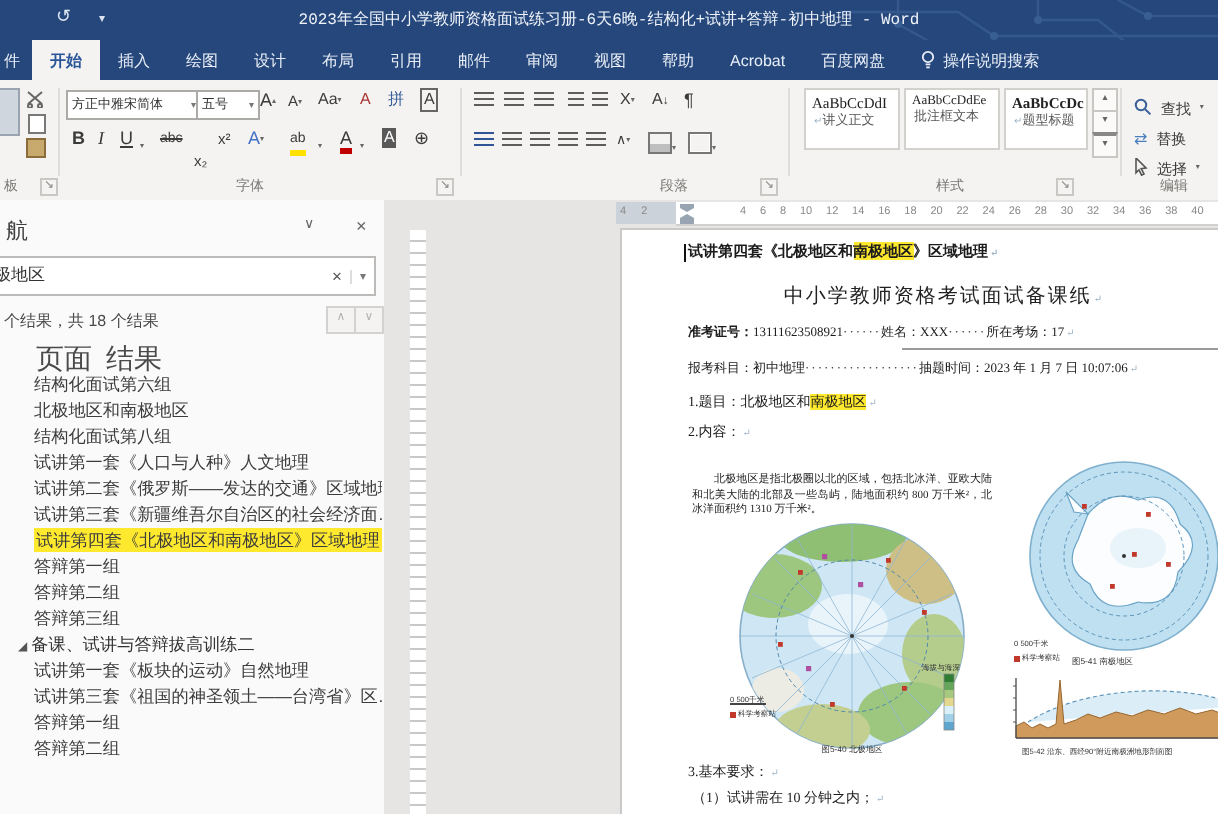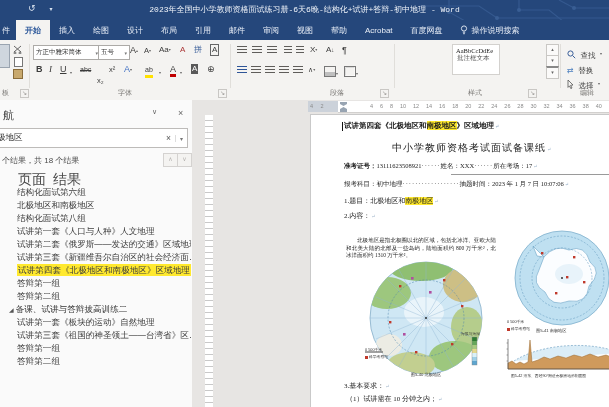--- a/index.html
+++ b/index.html
@@ -214,23 +214,31 @@
     <div class="bars" style="left:293px;top:26px;"></div>
     <span class="rbtn" style="left:308px;top:25px;font-size:7px;"><span>∧</span><span class="tri">▾</span></span>
     <div class="boxic" style="left:324px;top:26px;background:linear-gradient(#bfbfbf,#bfbfbf) 0 100%/100% 4px no-repeat;"></div>
       <span class="rbtn tri" style="left:336px;top:29px;">▾</span>
     <div class="boxic" style="left:344px;top:26px;box-shadow:inset 0 0 0 0.5px #fff, inset 4px 0 0 -3.5px #777, inset 0 4px 0 -3.5px #777;"></div>
       <span class="rbtn tri" style="left:356px;top:29px;">▾</span>
     <span class="glabel" style="left:330px;">段落</span>
     <span class="launch" style="left:380px;">↘</span>
     <div class="rdiv" style="left:394px;"></div>
 
+    <div class="stylecard" style="left:402px;top:4px;">
+      <div class="sample">AaBbCcDdI</div>
+      <div class="sname"><span class="eol">↵</span><span>讲义正文</span></div>
+    </div>
     <div class="stylecard" style="left:452px;top:4px;">
       <div class="sample" style="font-size:6.5px;">AaBbCcDdEe</div>
       <div class="sname"><span class="eol"></span><span>批注框文本</span></div>
+    </div>
+    <div class="stylecard" style="left:502px;top:4px;width:42px;">
+      <div class="sample" style="font-weight:bold;">AaBbCcDc</div>
+      <div class="sname"><span class="eol">↵</span><span>题型标题</span></div>
     </div>
     <div class="scroll3" style="left:546px;top:4px;"><span>▴</span></div>
     <div class="scroll3" style="left:546px;top:15px;"><span>▾</span></div>
     <div class="scroll3" style="left:546px;top:26px;border-top:2px solid #888;"><span>▾</span></div>
     <span class="glabel" style="left:468px;">样式</span>
     <span class="launch" style="left:528px;">↘</span>
     <div class="rdiv" style="left:560px;"></div>
 
     <div class="abs" style="left:567px;top:4px;">
       <svg width="9" height="9" viewBox="0 0 9 9" style="vertical-align:-1px;">
@@ -273,20 +281,21 @@
     <div class="nlist">
       <div class="nrow"><span>结构化面试第六组</span></div>
       <div class="nrow"><span>北极地区和南极地区</span></div>
       <div class="nrow"><span>结构化面试第八组</span></div>
       <div class="nrow"><span>试讲第一套《人口与人种》人文地理</span></div>
       <div class="nrow"><span>试讲第二套《俄罗斯——发达的交通》区域地理</span></div>
       <div class="nrow"><span>试讲第三套《新疆维吾尔自治区的社会经济面…</span></div>
       <div class="nrow"><span class="hl">试讲第四套《北极地区和南极地区》区域地理</span></div>
       <div class="nrow"><span>答辩第一组</span></div>
       <div class="nrow"><span>答辩第二组</span></div>
+      <div class="nrow"><span>答辩第三组</span></div>
       <div class="nrow parent"><span class="exp">◢</span><span>备课、试讲与答辩拔高训练二</span></div>
       <div class="nrow"><span>试讲第一套《板块的运动》自然地理</span></div>
       <div class="nrow"><span>试讲第三套《祖国的神圣领土——台湾省》区…</span></div>
       <div class="nrow"><span>答辩第一组</span></div>
       <div class="nrow"><span>答辩第二组</span></div>
     </div>
   </div>
 
   <div class="docarea">
 

